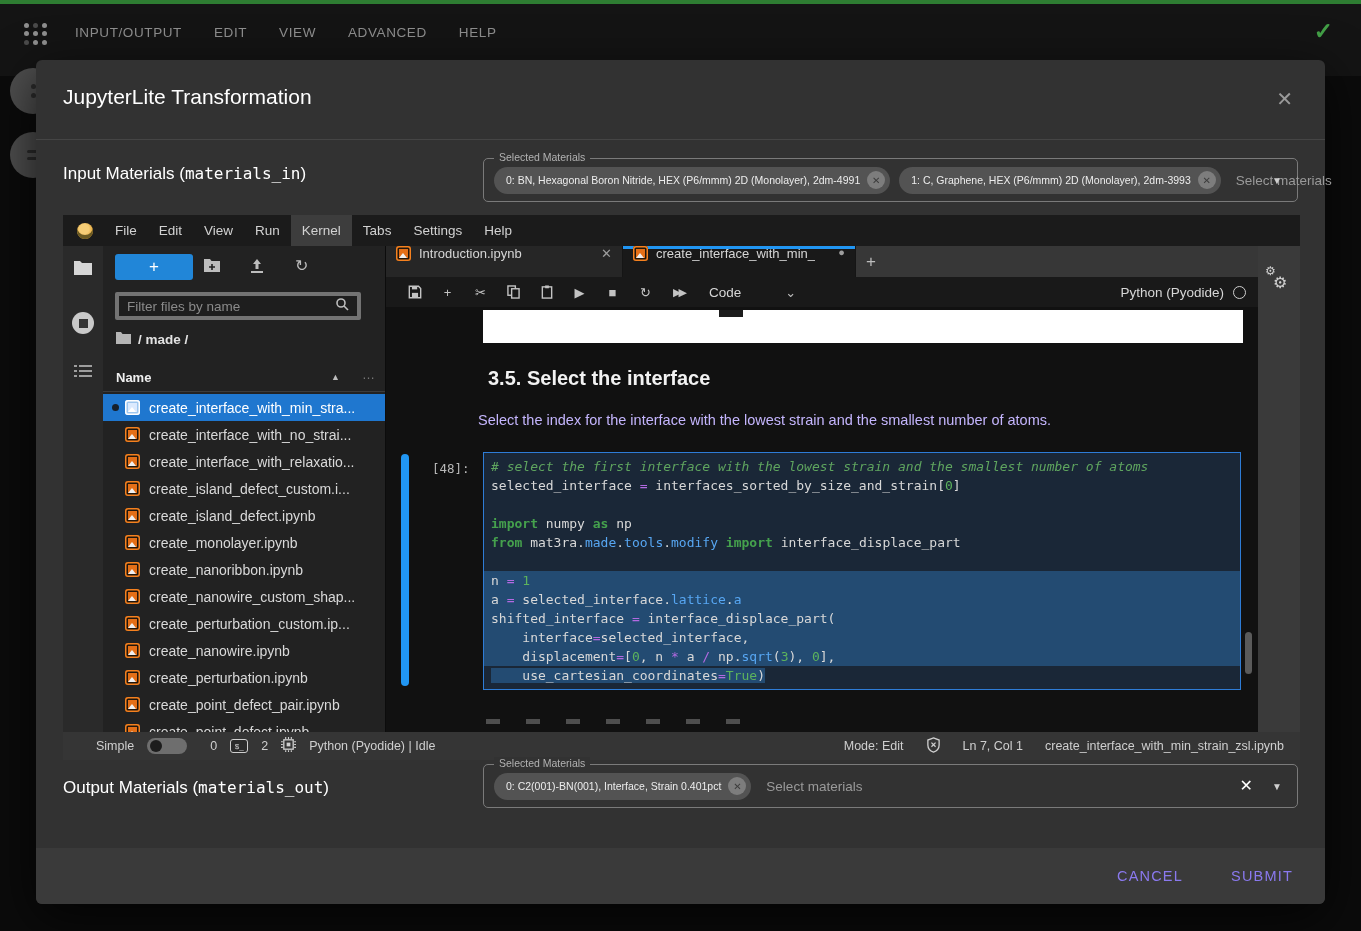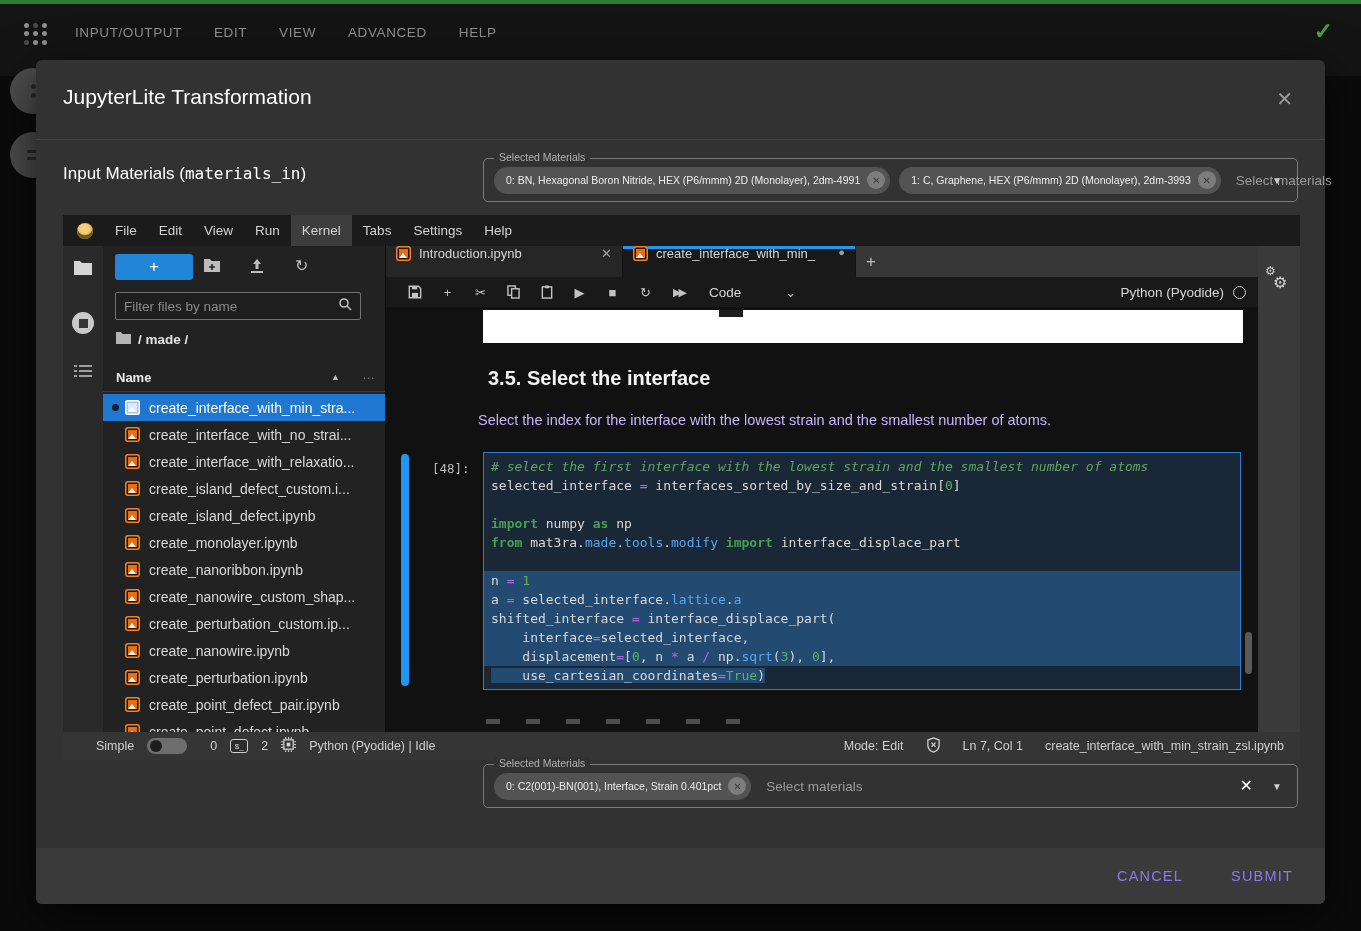--- a/index.html
+++ b/index.html
@@ -65,21 +65,21 @@
   .act-icon { margin-top:14px; }
   .stop-circle { width:22px; height:22px; border-radius:50%; background:#c9c9c9; display:flex; align-items:center; justify-content:center; margin-top:32px; }
   .stop-circle i { width:9px; height:9px; background:#333; display:block; }
   .act-list { margin-top:30px; }
 
   
   .filepanel { width:282px; background:#222; position:relative; }
   .fp-newbtn { position:absolute; left:12px; top:8px; width:78px; height:26px; background:#2186d8; border-radius:3px;
                color:#fff; font-size:17px; display:flex; align-items:center; justify-content:center; cursor:pointer; }
   .fp-icon { position:absolute; top:12px; cursor:pointer; }
-  .fp-filter { position:absolute; left:12px; top:46px; width:246px; height:28px; border:1px solid #737373; border-radius:2px;
+  .fp-filter { position:absolute; left:12px; top:46px; width:246px; height:28px; border:4px solid #737373; border-radius:2px;
                background:#1e1e1e; display:flex; align-items:center; padding:0 8px; }
   .fp-filter input { flex:1; background:transparent; border:none; outline:none; color:#bdbdbd; font-size:13.5px; font-family:inherit; }
   .fp-filter input::placeholder { color:#8a8a8a; }
   .fp-crumb { position:absolute; left:13px; top:86px; display:flex; align-items:center; gap:7px; color:#e3e3e3; font-size:13.5px; font-weight:600; }
   .fp-header { position:absolute; left:0; right:0; top:120px; height:26px; border-bottom:1px solid #3c3c3c; }
   .fp-header .hname { position:absolute; left:13px; top:4px; color:#eee; font-size:13px; font-weight:700; }
   .fp-sort { position:absolute; left:228px; top:6px; color:#bdbdbd; font-size:9px; cursor:pointer; }
   .fp-ellipsis { position:absolute; right:10px; top:1px; color:#777; font-size:13px; cursor:pointer; }
   #fp-rows { position:absolute; top:148px; left:0; right:0; bottom:0; overflow:hidden; }
   .fp-row { height:27px; display:flex; align-items:center; padding-left:22px; gap:9px; color:#d9d9d9; font-size:14px; position:relative; cursor:pointer; white-space:nowrap; }
@@ -455,20 +455,21 @@
                 <path d="M8 1l6 2.2v5.3c0 3.8-2.6 6.4-6 7.5-3.4-1.1-6-3.7-6-7.5V3.2z" fill="none" stroke="#cfcfcf" stroke-width="1.4"></path>
                 <path d="M5.8 6l4.4 4.4M10.2 6l-4.4 4.4" stroke="#cfcfcf" stroke-width="1.3"></path>
               </svg>
           </span>
           <span>Ln 7, Col 1</span>
           <span>create_interface_with_min_strain_zsl.ipynb</span>
         </span>
       </div>
     </div>
 
+    <div class="section-label label-output"><span>Output Materials (</span><span class="code">materials_out</span><span>)</span></div>
     <div class="mat-fieldset fs-output">
       <span class="legend">Selected Materials</span>
       <span class="chips" id="output-chips">
           <span class="chip">
             <span class="chip-label">0: C2(001)-BN(001), Interface, Strain 0.401pct</span>
             <span class="chip-x">✕</span>
           </span>
         </span>
       <span class="placeholder">Select materials</span>
       <span class="fs-clear">✕</span>

